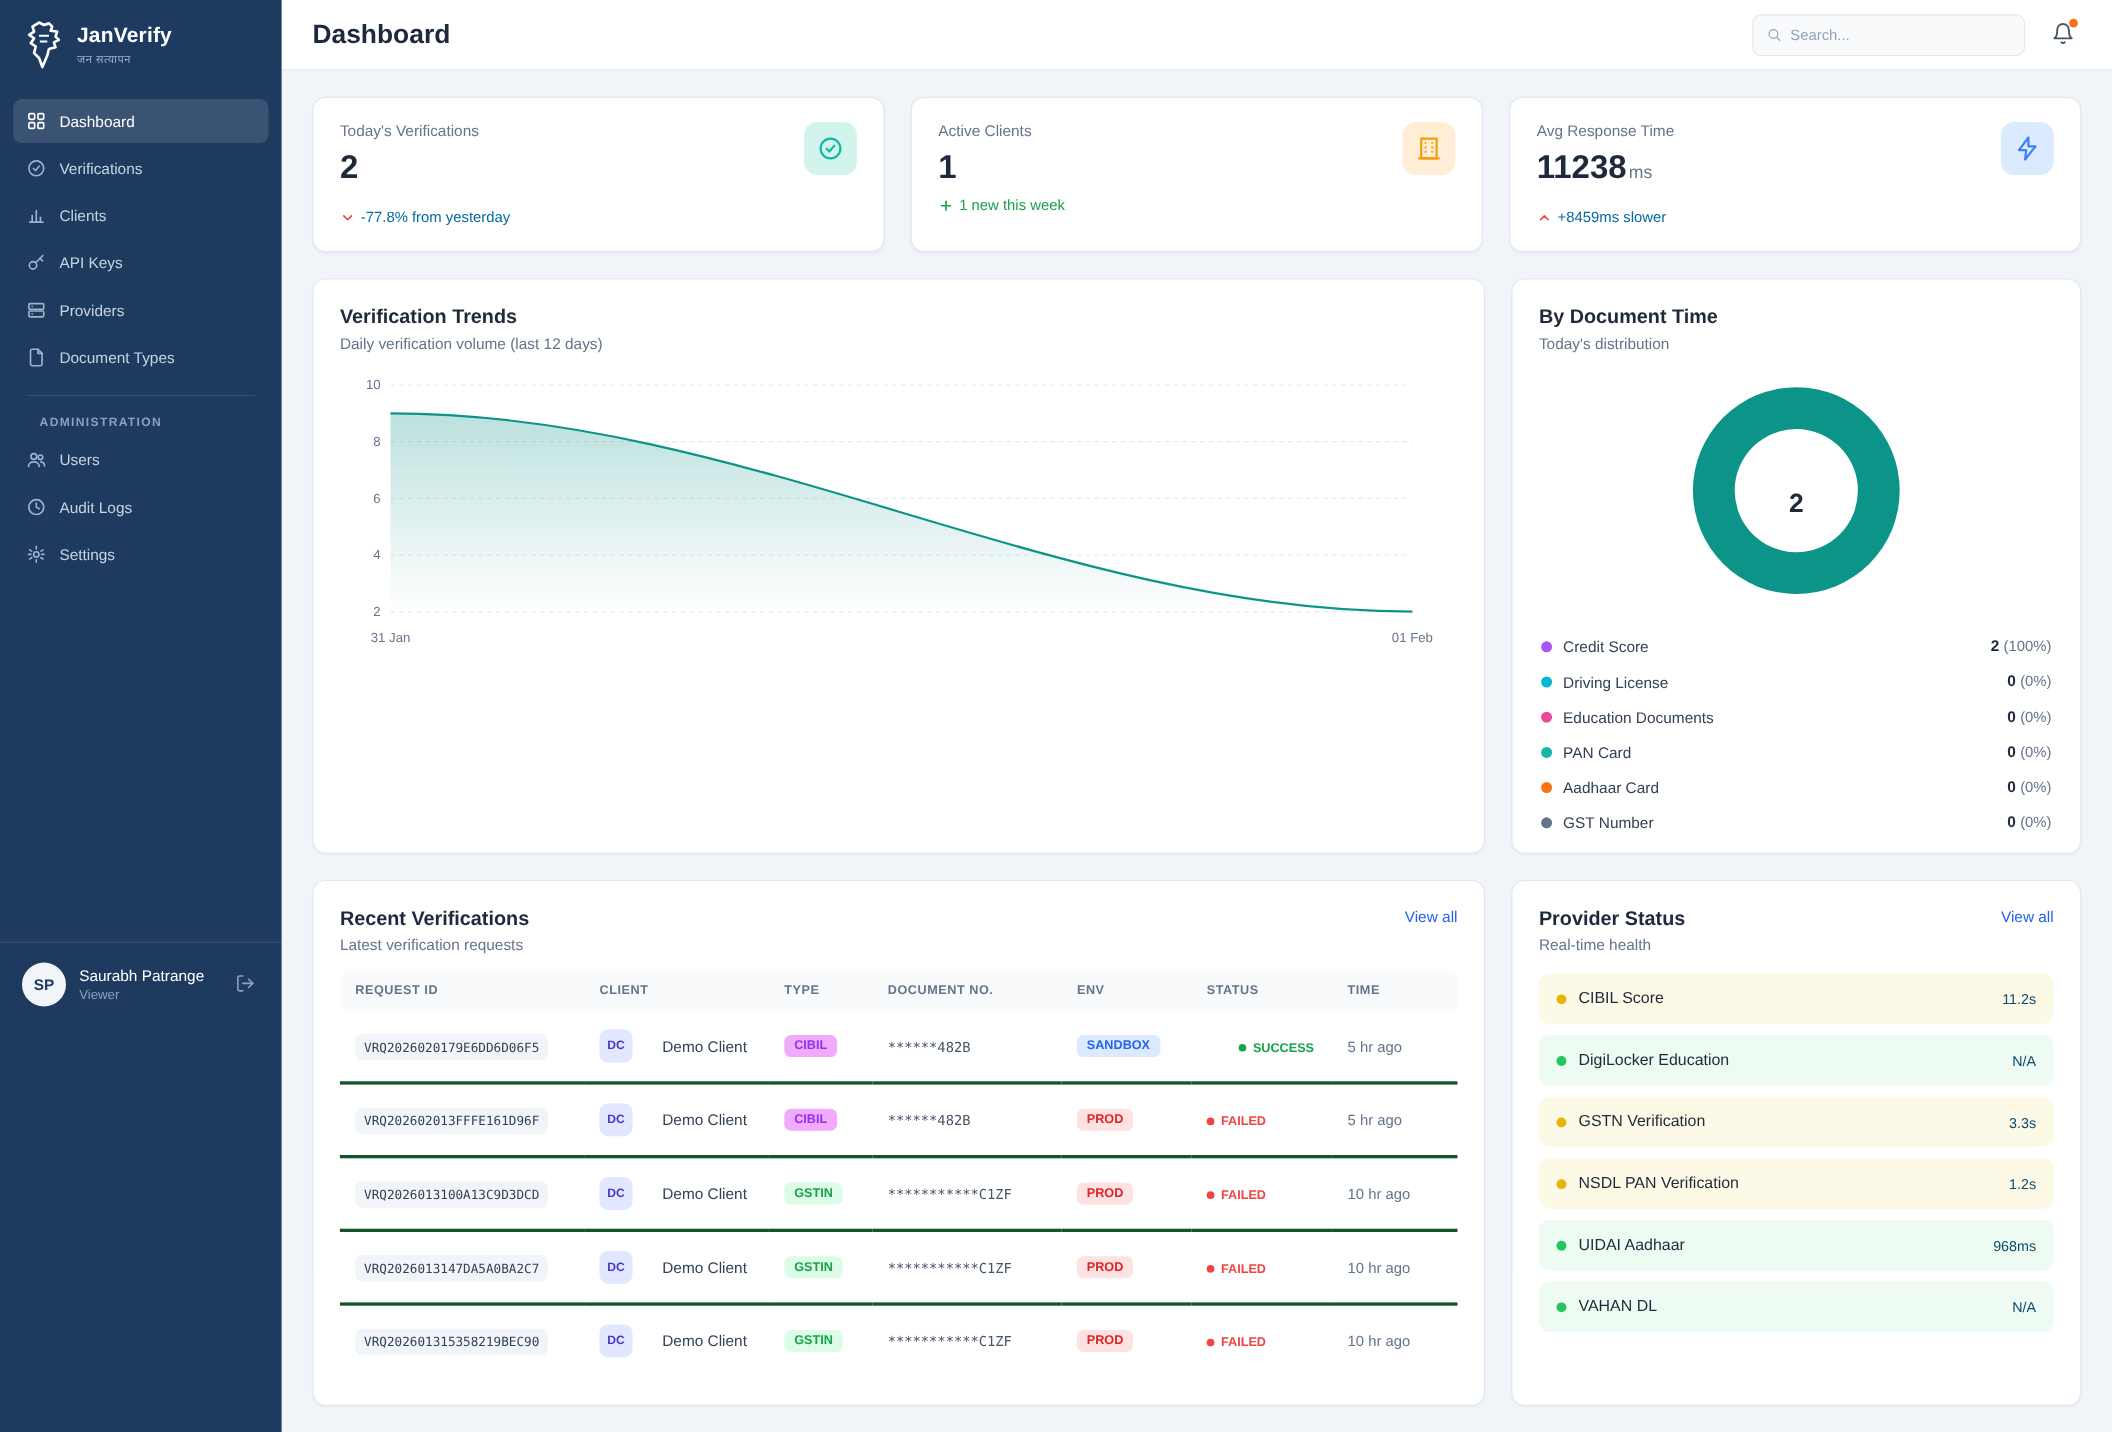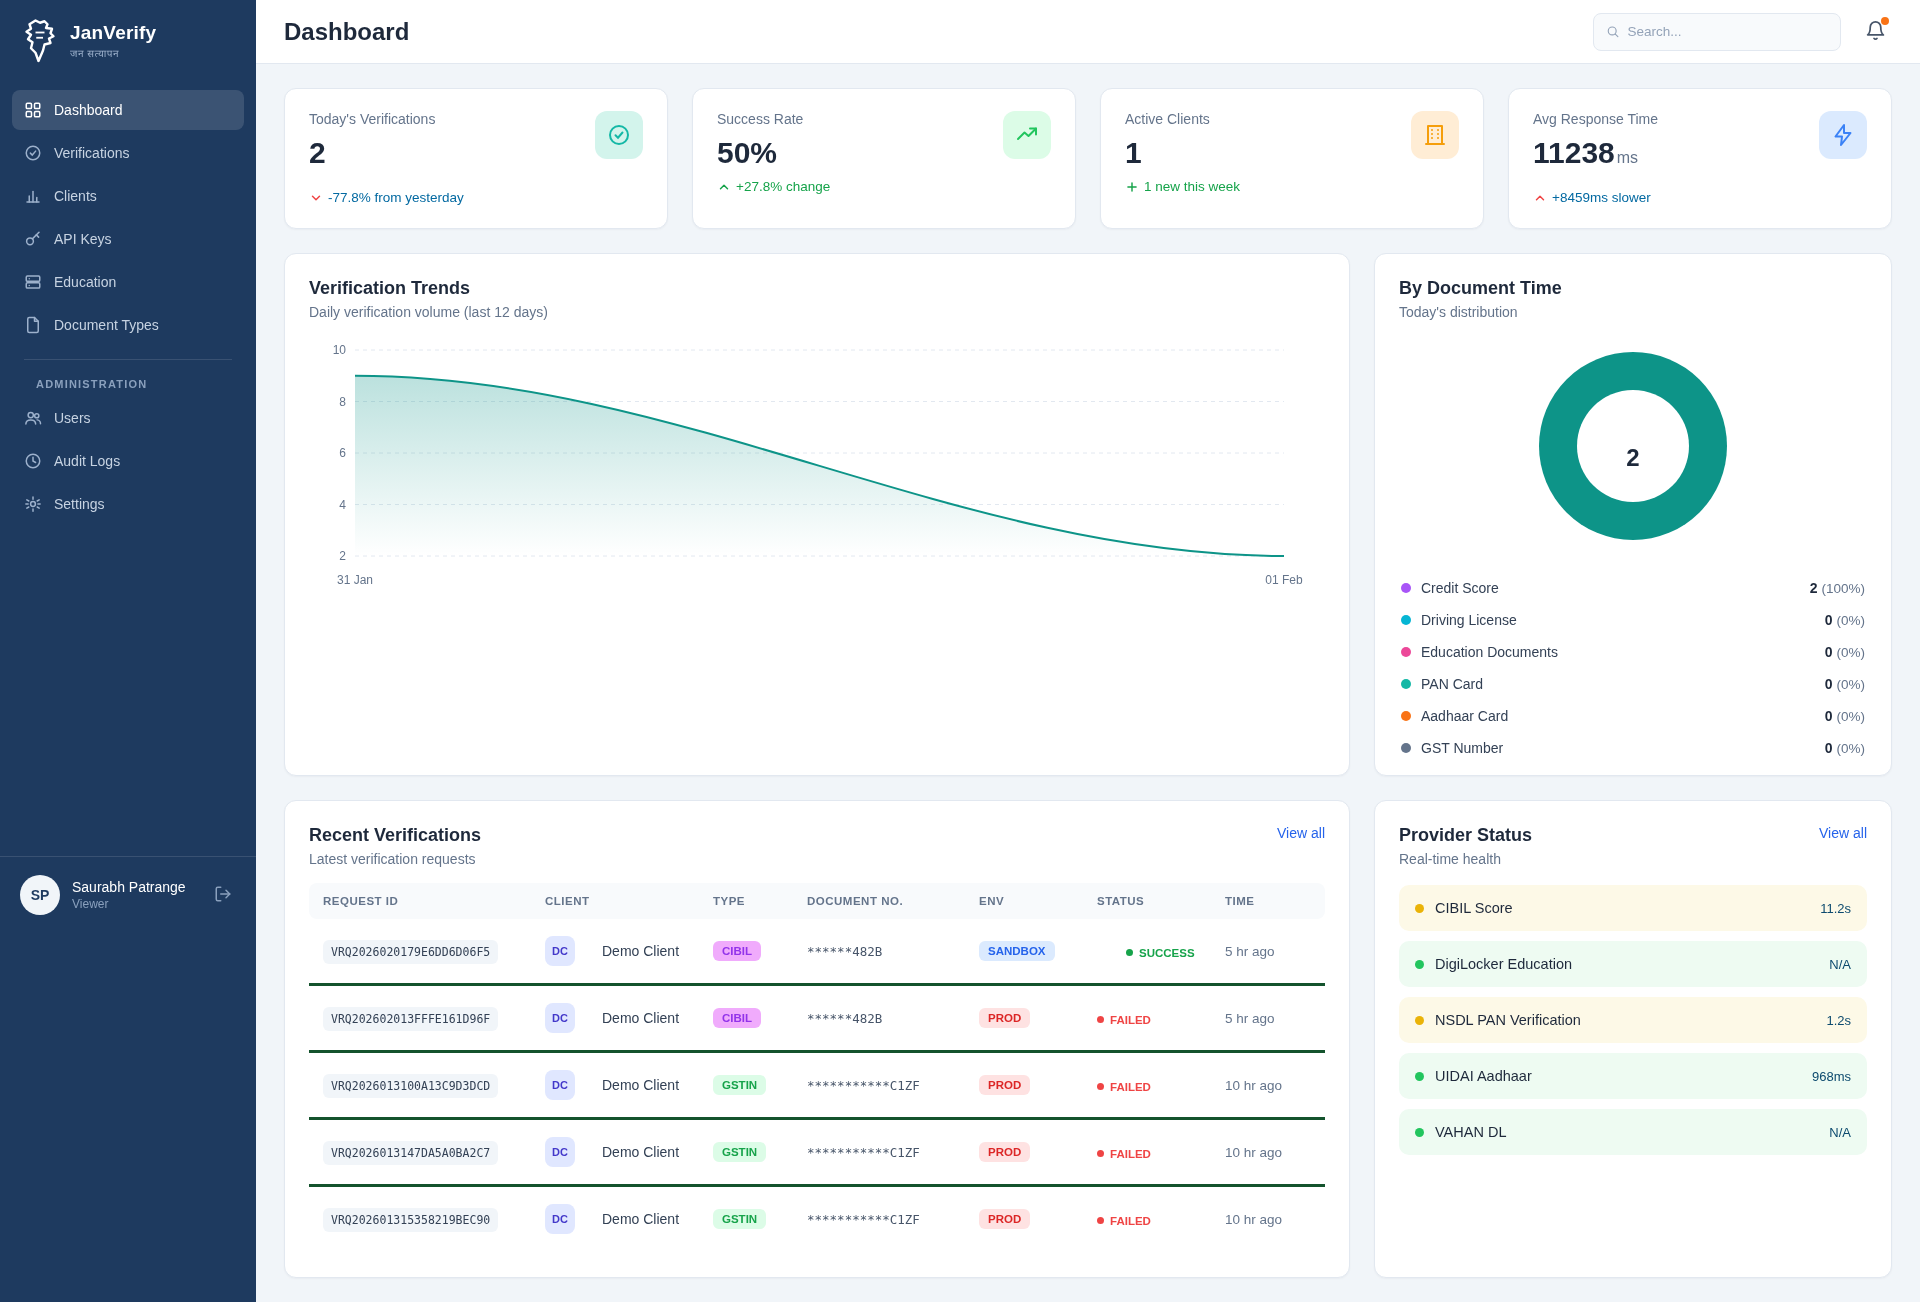--- a/index.html
+++ b/index.html
@@ -175,21 +175,21 @@
         </svg>
       <span>API Keys</span>
     </a>
     <a class="nav-item">
       <svg viewBox="0 0 24 24" fill="none" stroke-width="2" stroke-linecap="round">
           <rect x="3" y="4" width="18" height="7" rx="1.5"></rect>
           <rect x="3" y="13" width="18" height="7" rx="1.5"></rect>
           <line x1="7" y1="7.5" x2="7" y2="7.5"></line>
           <line x1="7" y1="16.5" x2="7" y2="16.5"></line>
         </svg>
-      <span>Education</span>
+      <span>Providers</span>
     </a>
     <a class="nav-item">
       <svg viewBox="0 0 24 24" fill="none" stroke-width="2" stroke-linecap="round" stroke-linejoin="round">
           <path d="M14 2 H7 a2 2 0 0 0 -2 2 v16 a2 2 0 0 0 2 2 h10 a2 2 0 0 0 2 -2 V7 Z"></path>
           <polyline points="14 2 14 7 19 7"></polyline>
         </svg>
       <span>Document Types</span>
     </a>
 
     <div class="nav-divider"></div>
@@ -272,38 +272,20 @@
           </div>
         </div>
         <div class="stat-ico ico-teal">
           <svg viewBox="0 0 24 24" fill="none" stroke-width="2" stroke-linecap="round">
               <circle cx="12" cy="12" r="9"></circle>
               <polyline points="8.5 12.2 11 14.7 15.5 9.5"></polyline>
             </svg>
         </div>
       </div>
 
-      <div class="card stat-card">
-        <div>
-          <div class="stat-label">Success Rate</div>
-          <div class="stat-value">50%</div>
-          <div class="stat-delta pos">
-            <svg viewBox="0 0 24 24" fill="none" stroke-width="2.5" stroke-linecap="round" stroke-linejoin="round">
-                <polyline points="6 15 12 9 18 15"></polyline>
-              </svg>
-            <span>+27.8% change</span>
-          </div>
-        </div>
-        <div class="stat-ico ico-green">
-          <svg viewBox="0 0 24 24" fill="none" stroke-width="2" stroke-linecap="round" stroke-linejoin="round">
-              <polyline points="3 16 9.5 9.5 13.5 13 21 5.5"></polyline>
-              <polyline points="15 5.5 21 5.5 21 11.5"></polyline>
-            </svg>
-        </div>
-      </div>
 
       <div class="card stat-card">
         <div>
           <div class="stat-label">Active Clients</div>
           <div class="stat-value">1</div>
           <div class="stat-delta pos">
             <svg viewBox="0 0 24 24" fill="none" stroke-width="2.5" stroke-linecap="round">
                 <line x1="12" y1="5" x2="12" y2="19"></line>
                 <line x1="5" y1="12" x2="19" y2="12"></line>
               </svg>
@@ -559,20 +541,27 @@
           <div class="provider-item ok">
             <div class="p-left">
                 <span class="p-dot"></span>
                 <span class="p-name">DigiLocker Education</span>
               </div>
             <span class="p-val">N/A</span>
           </div>
           <div class="provider-item warn">
             <div class="p-left">
                 <span class="p-dot"></span>
+                <span class="p-name">GSTN Verification</span>
+              </div>
+            <span class="p-val">3.3s</span>
+          </div>
+          <div class="provider-item warn">
+            <div class="p-left">
+                <span class="p-dot"></span>
                 <span class="p-name">NSDL PAN Verification</span>
               </div>
             <span class="p-val">1.2s</span>
           </div>
           <div class="provider-item ok">
             <div class="p-left">
                 <span class="p-dot"></span>
                 <span class="p-name">UIDAI Aadhaar</span>
               </div>
             <span class="p-val">968ms</span>

